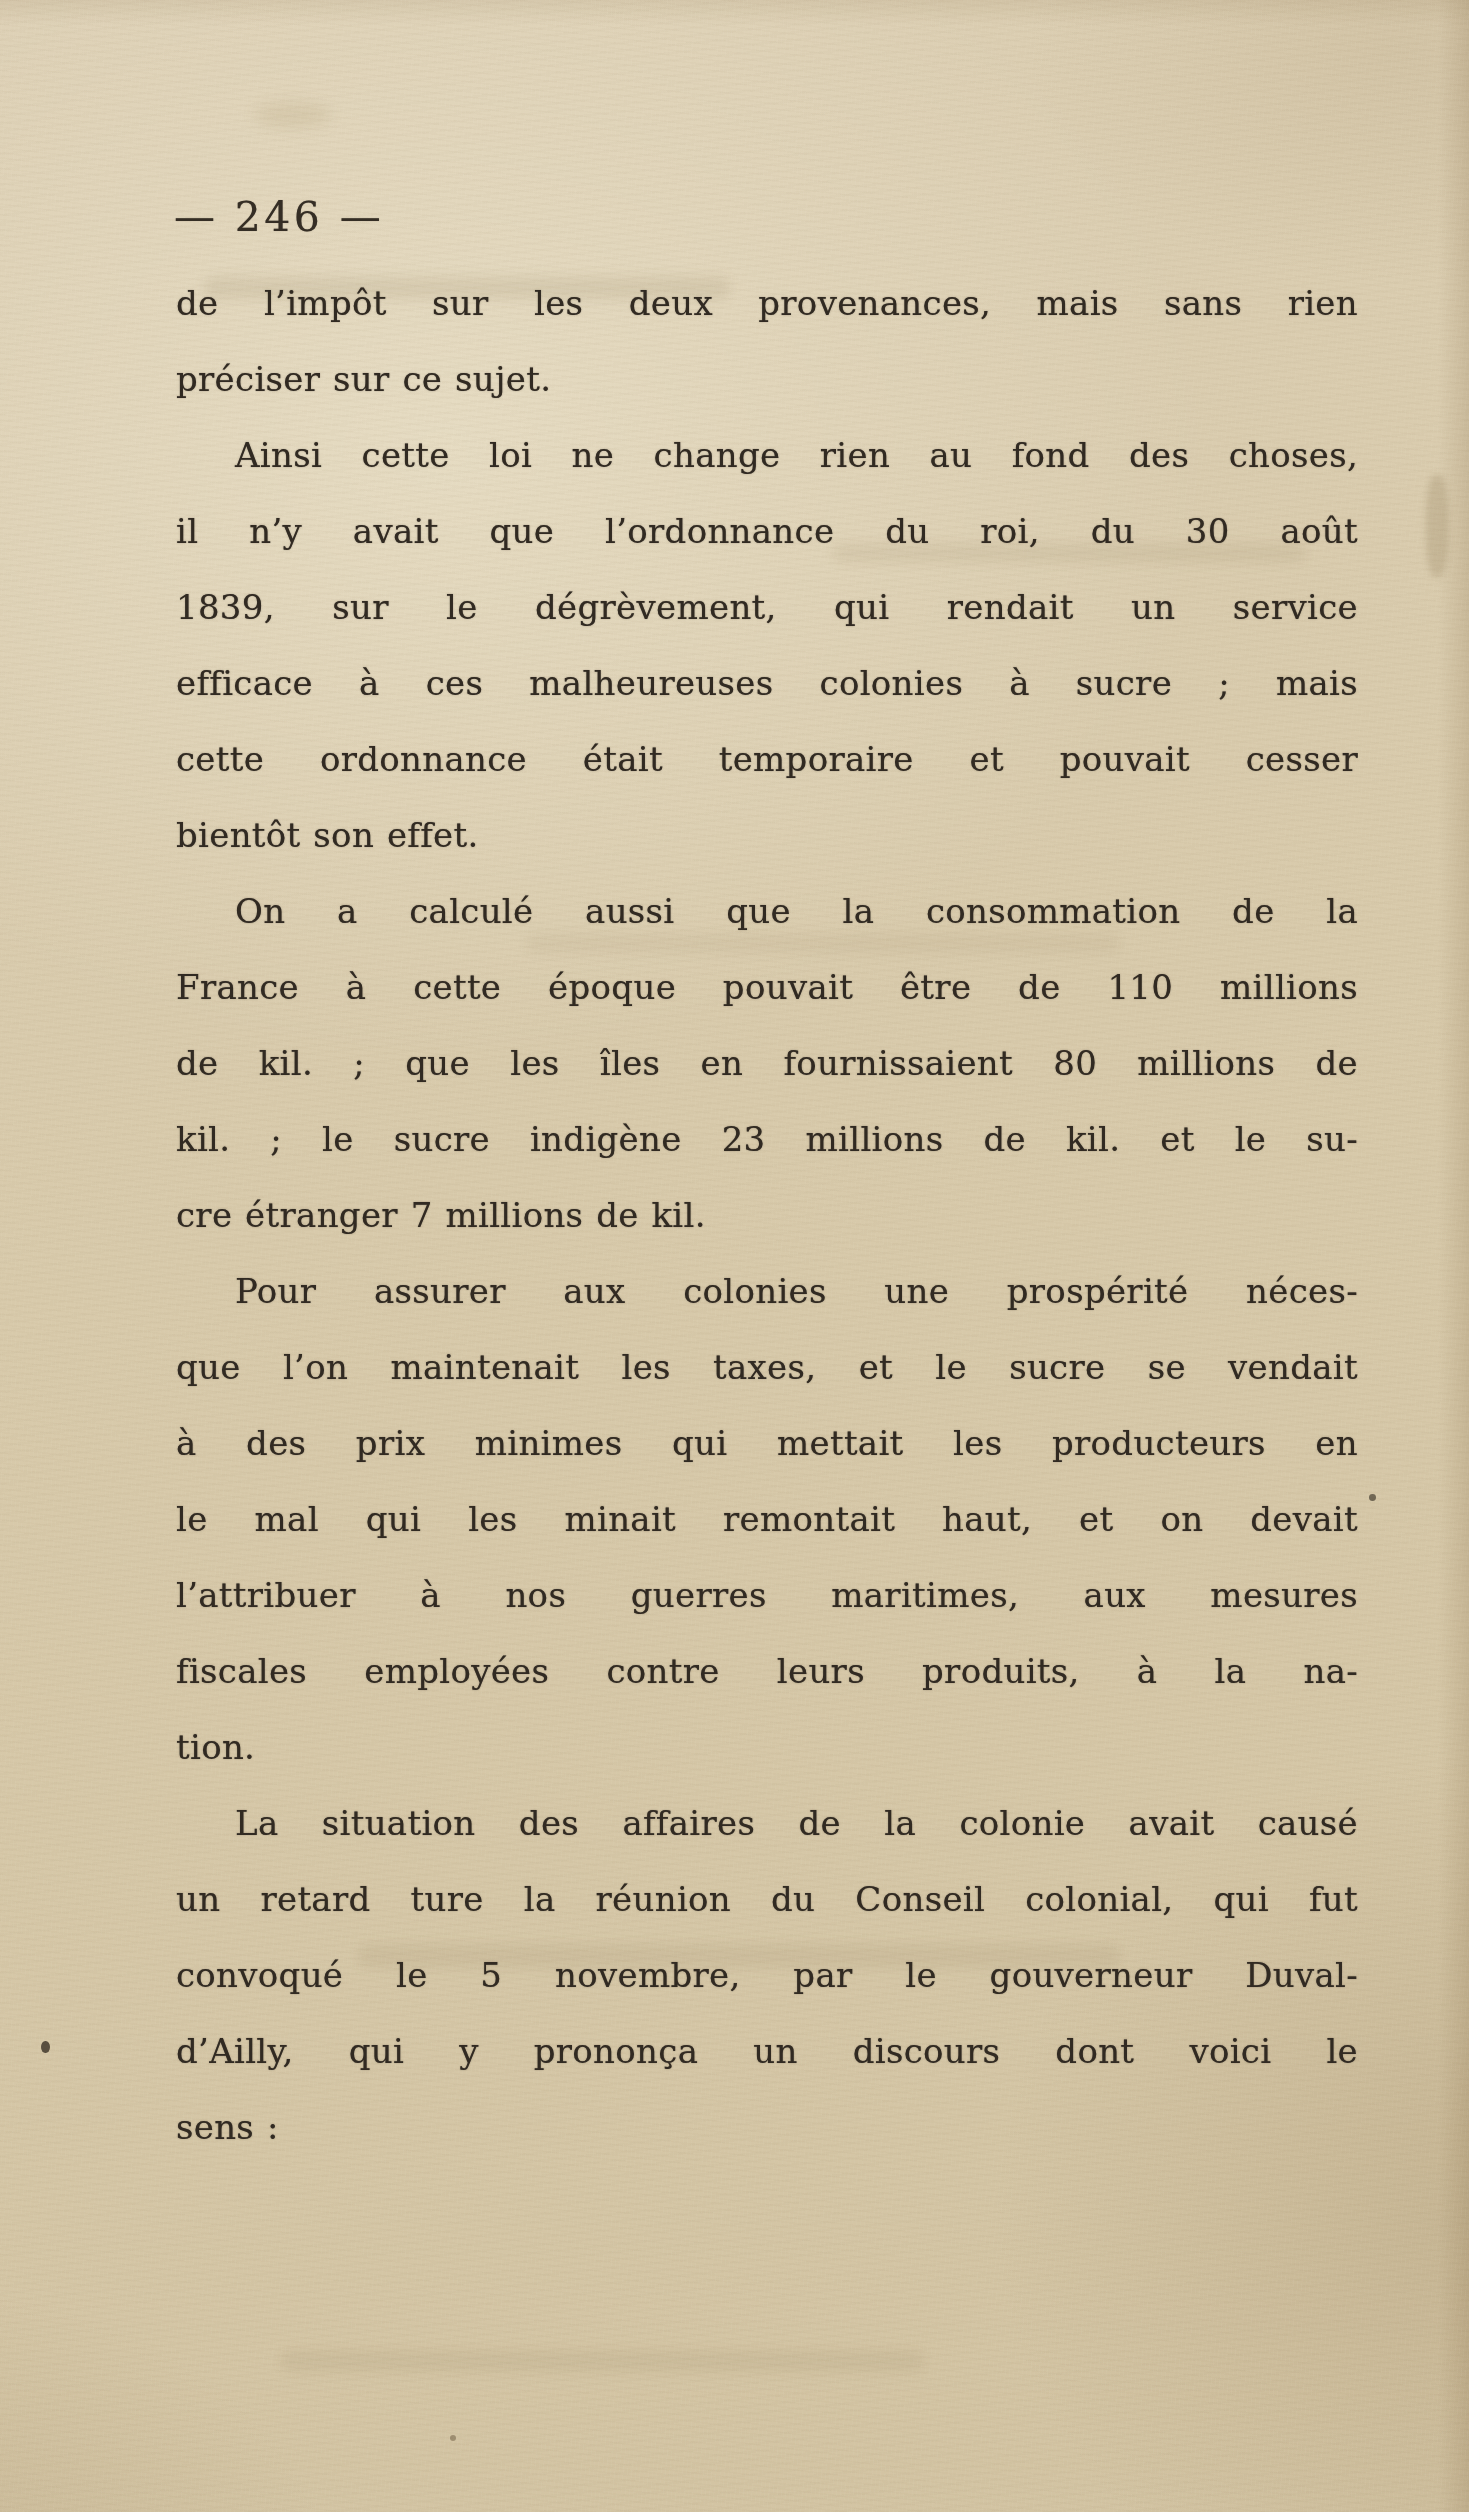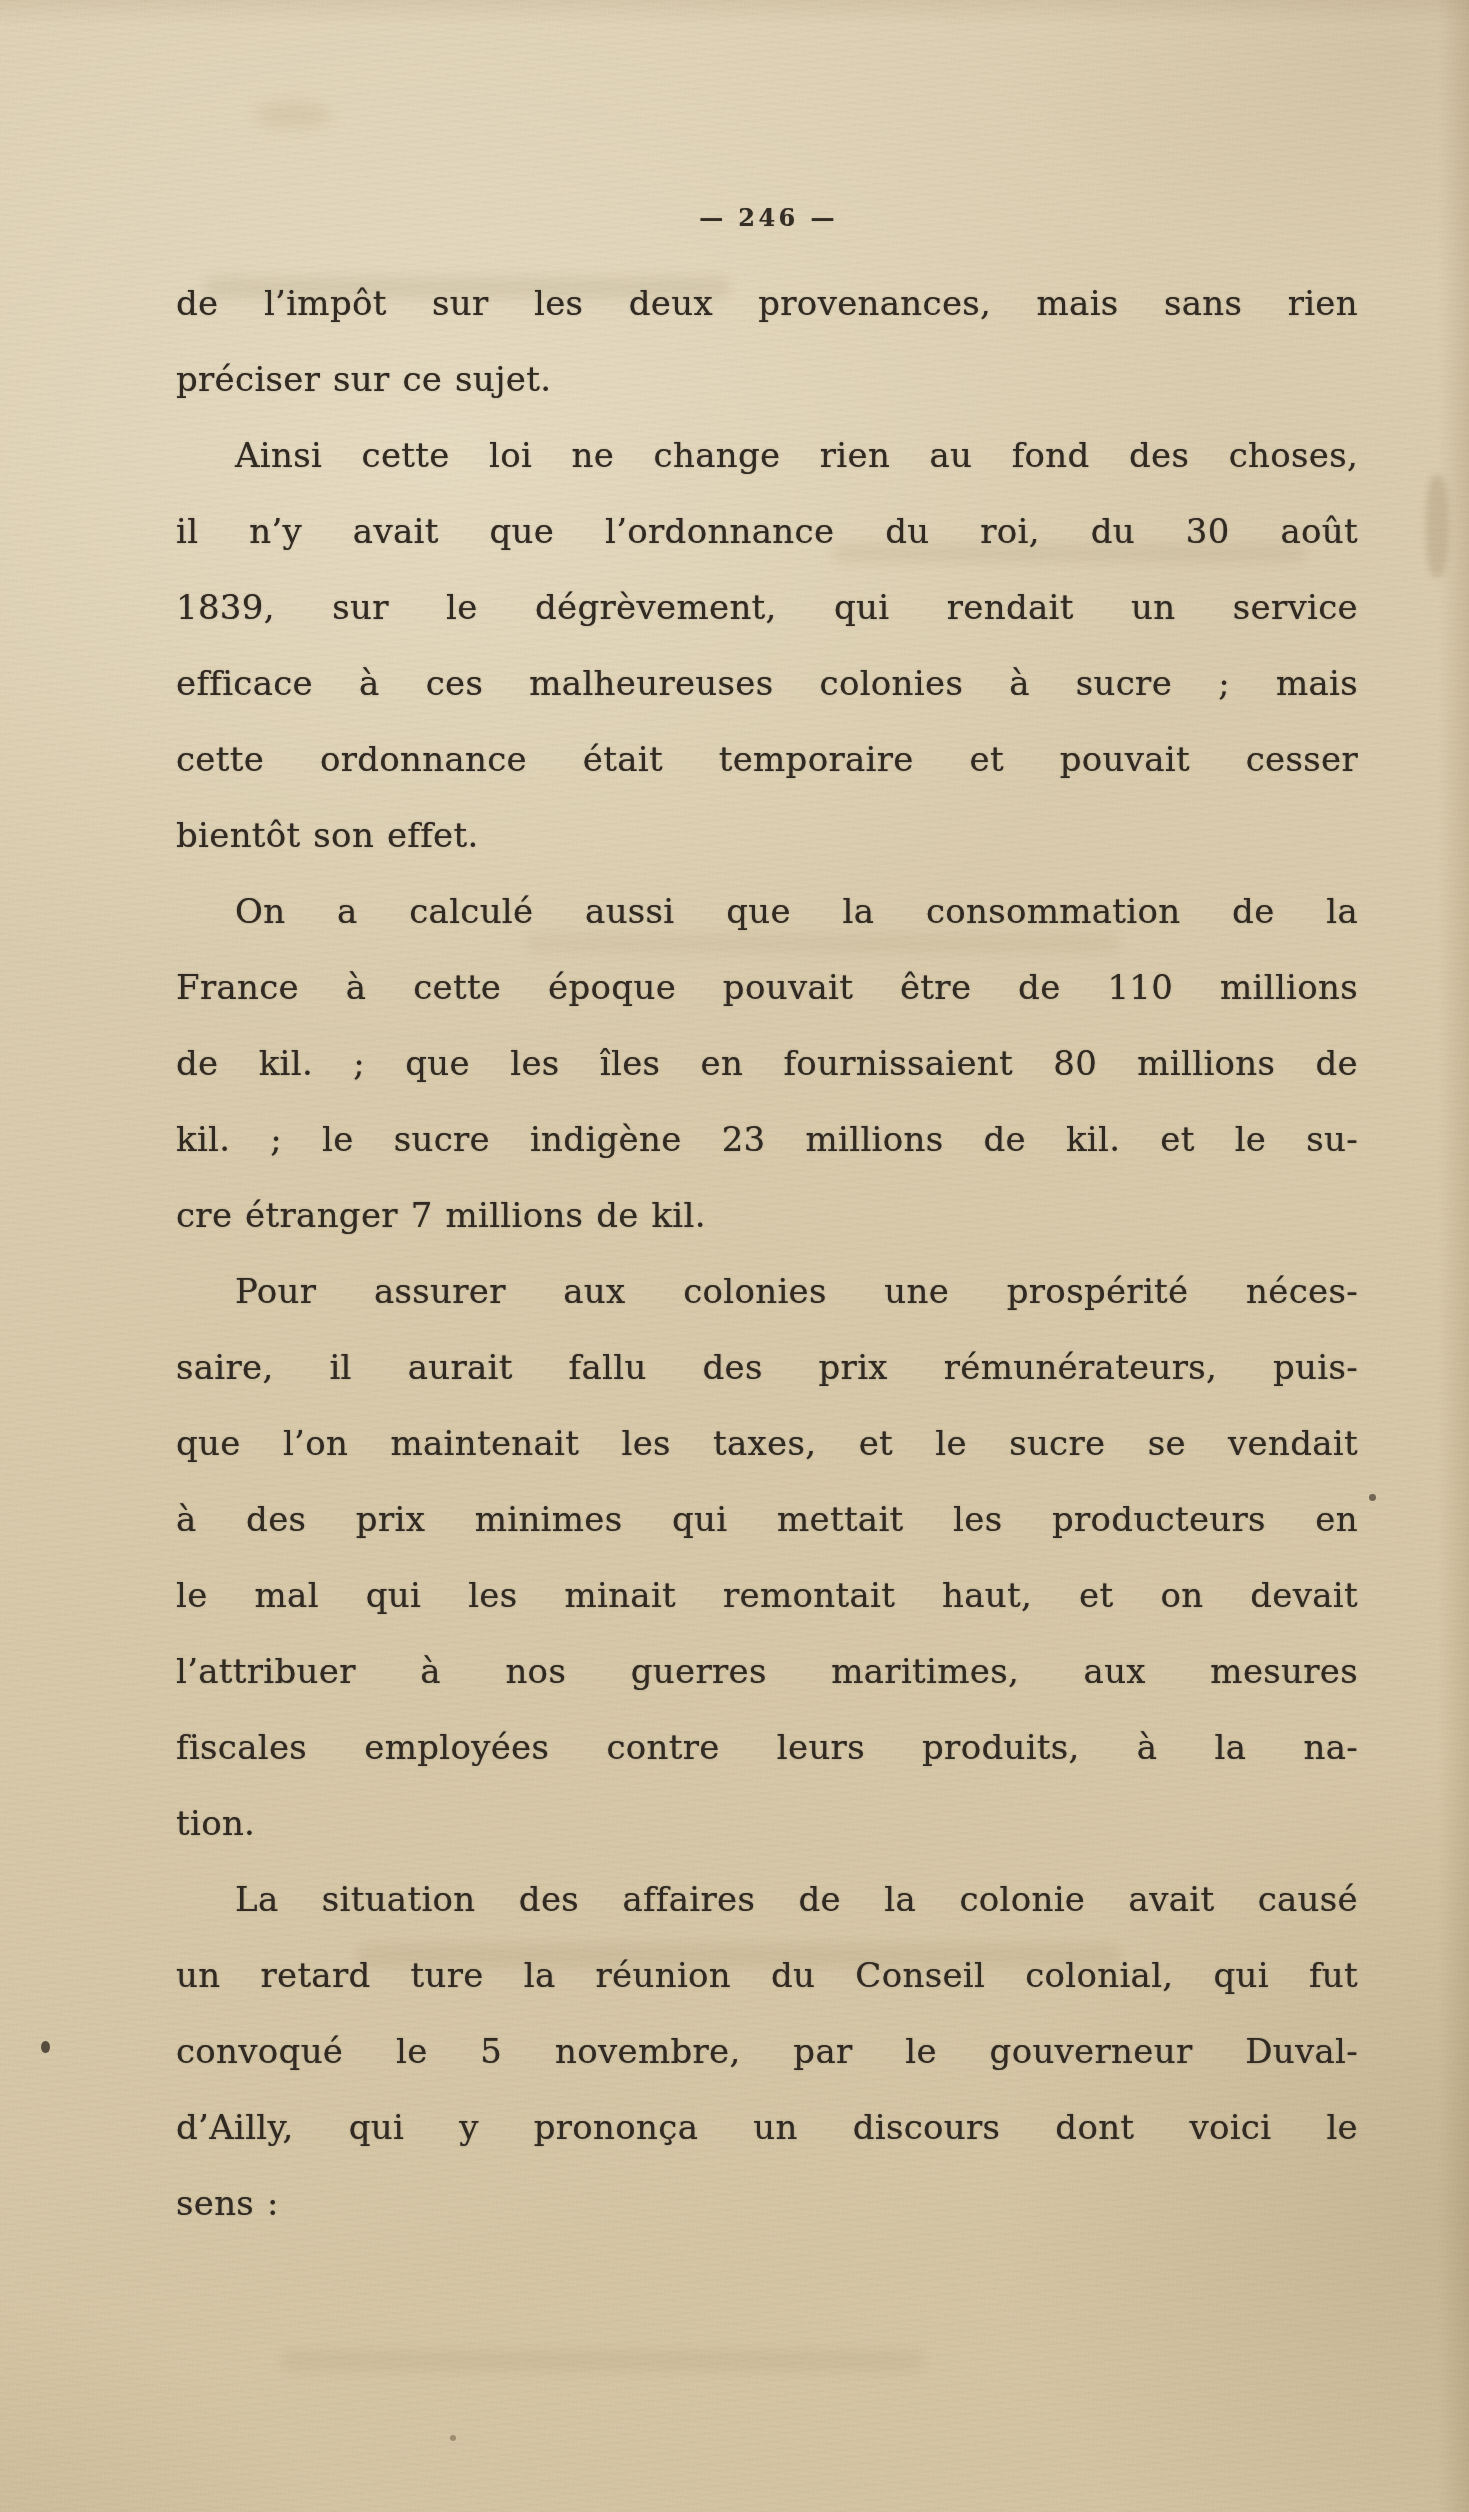--- a/index.html
+++ b/index.html
@@ -33,27 +33,26 @@
       repeating-linear-gradient(174deg, rgba(100, 80, 45, 0.018) 0 2.5px, rgba(100,80,45,0) 2.5px 7.6px);
     pointer-events: none;
   }
   .header {
     position: absolute;
     top: 188px;
     left: 174px;
     width: 1189px;
     height: 59px;
     line-height: 59px;
-    text-align: center;
+    text-align: left;
     font-family: "DejaVu Serif", "Liberation Serif", serif;
-    font-size: 24px;
+    font-size: 41px;
     letter-spacing: 3.4px;
     color: #352e25;
     text-shadow: 0 0 0.8px rgba(53, 46, 37, 0.55);
-    font-weight: bold;
   }
   .text-block {
     position: absolute;
     top: 265px;
     left: 176px;
     width: 1182px;
     font-family: "DejaVu Serif", "Liberation Serif", serif;
     font-size: 34px;
     color: #312a22;
     text-shadow: 0 0 0.8px rgba(49, 42, 34, 0.55), 0 0 2.5px rgba(49, 42, 34, 0.14);
@@ -134,21 +133,20 @@
       </div>
       <div>
         <div class="line indent">On a calculé aussi que la consommation de la</div>
         <div class="line">France à cette époque pouvait être de 110 millions</div>
         <div class="line">de kil. ; que les îles en fournissaient 80 millions de</div>
         <div class="line">kil. ; le sucre indigène 23 millions de kil. et le su-</div>
         <div class="line last">cre étranger 7 millions de kil.</div>
       </div>
       <div>
         <div class="line indent">Pour assurer aux colonies une prospérité néces-</div>
-        <div class="line">saire, il aurait fallu des prix rémunérateurs, puis-</div>
         <div class="line">que l’on maintenait les taxes, et le sucre se vendait</div>
         <div class="line">à des prix minimes qui mettait les producteurs en</div>
         <div class="line">le mal qui les minait remontait haut, et on devait</div>
         <div class="line">l’attribuer à nos guerres maritimes, aux mesures</div>
         <div class="line">fiscales employées contre leurs produits, à la na-</div>
         <div class="line last">tion.</div>
       </div>
       <div>
         <div class="line indent">La situation des affaires de la colonie avait causé</div>
         <div class="line">un retard ture la réunion du Conseil colonial, qui fut</div>

